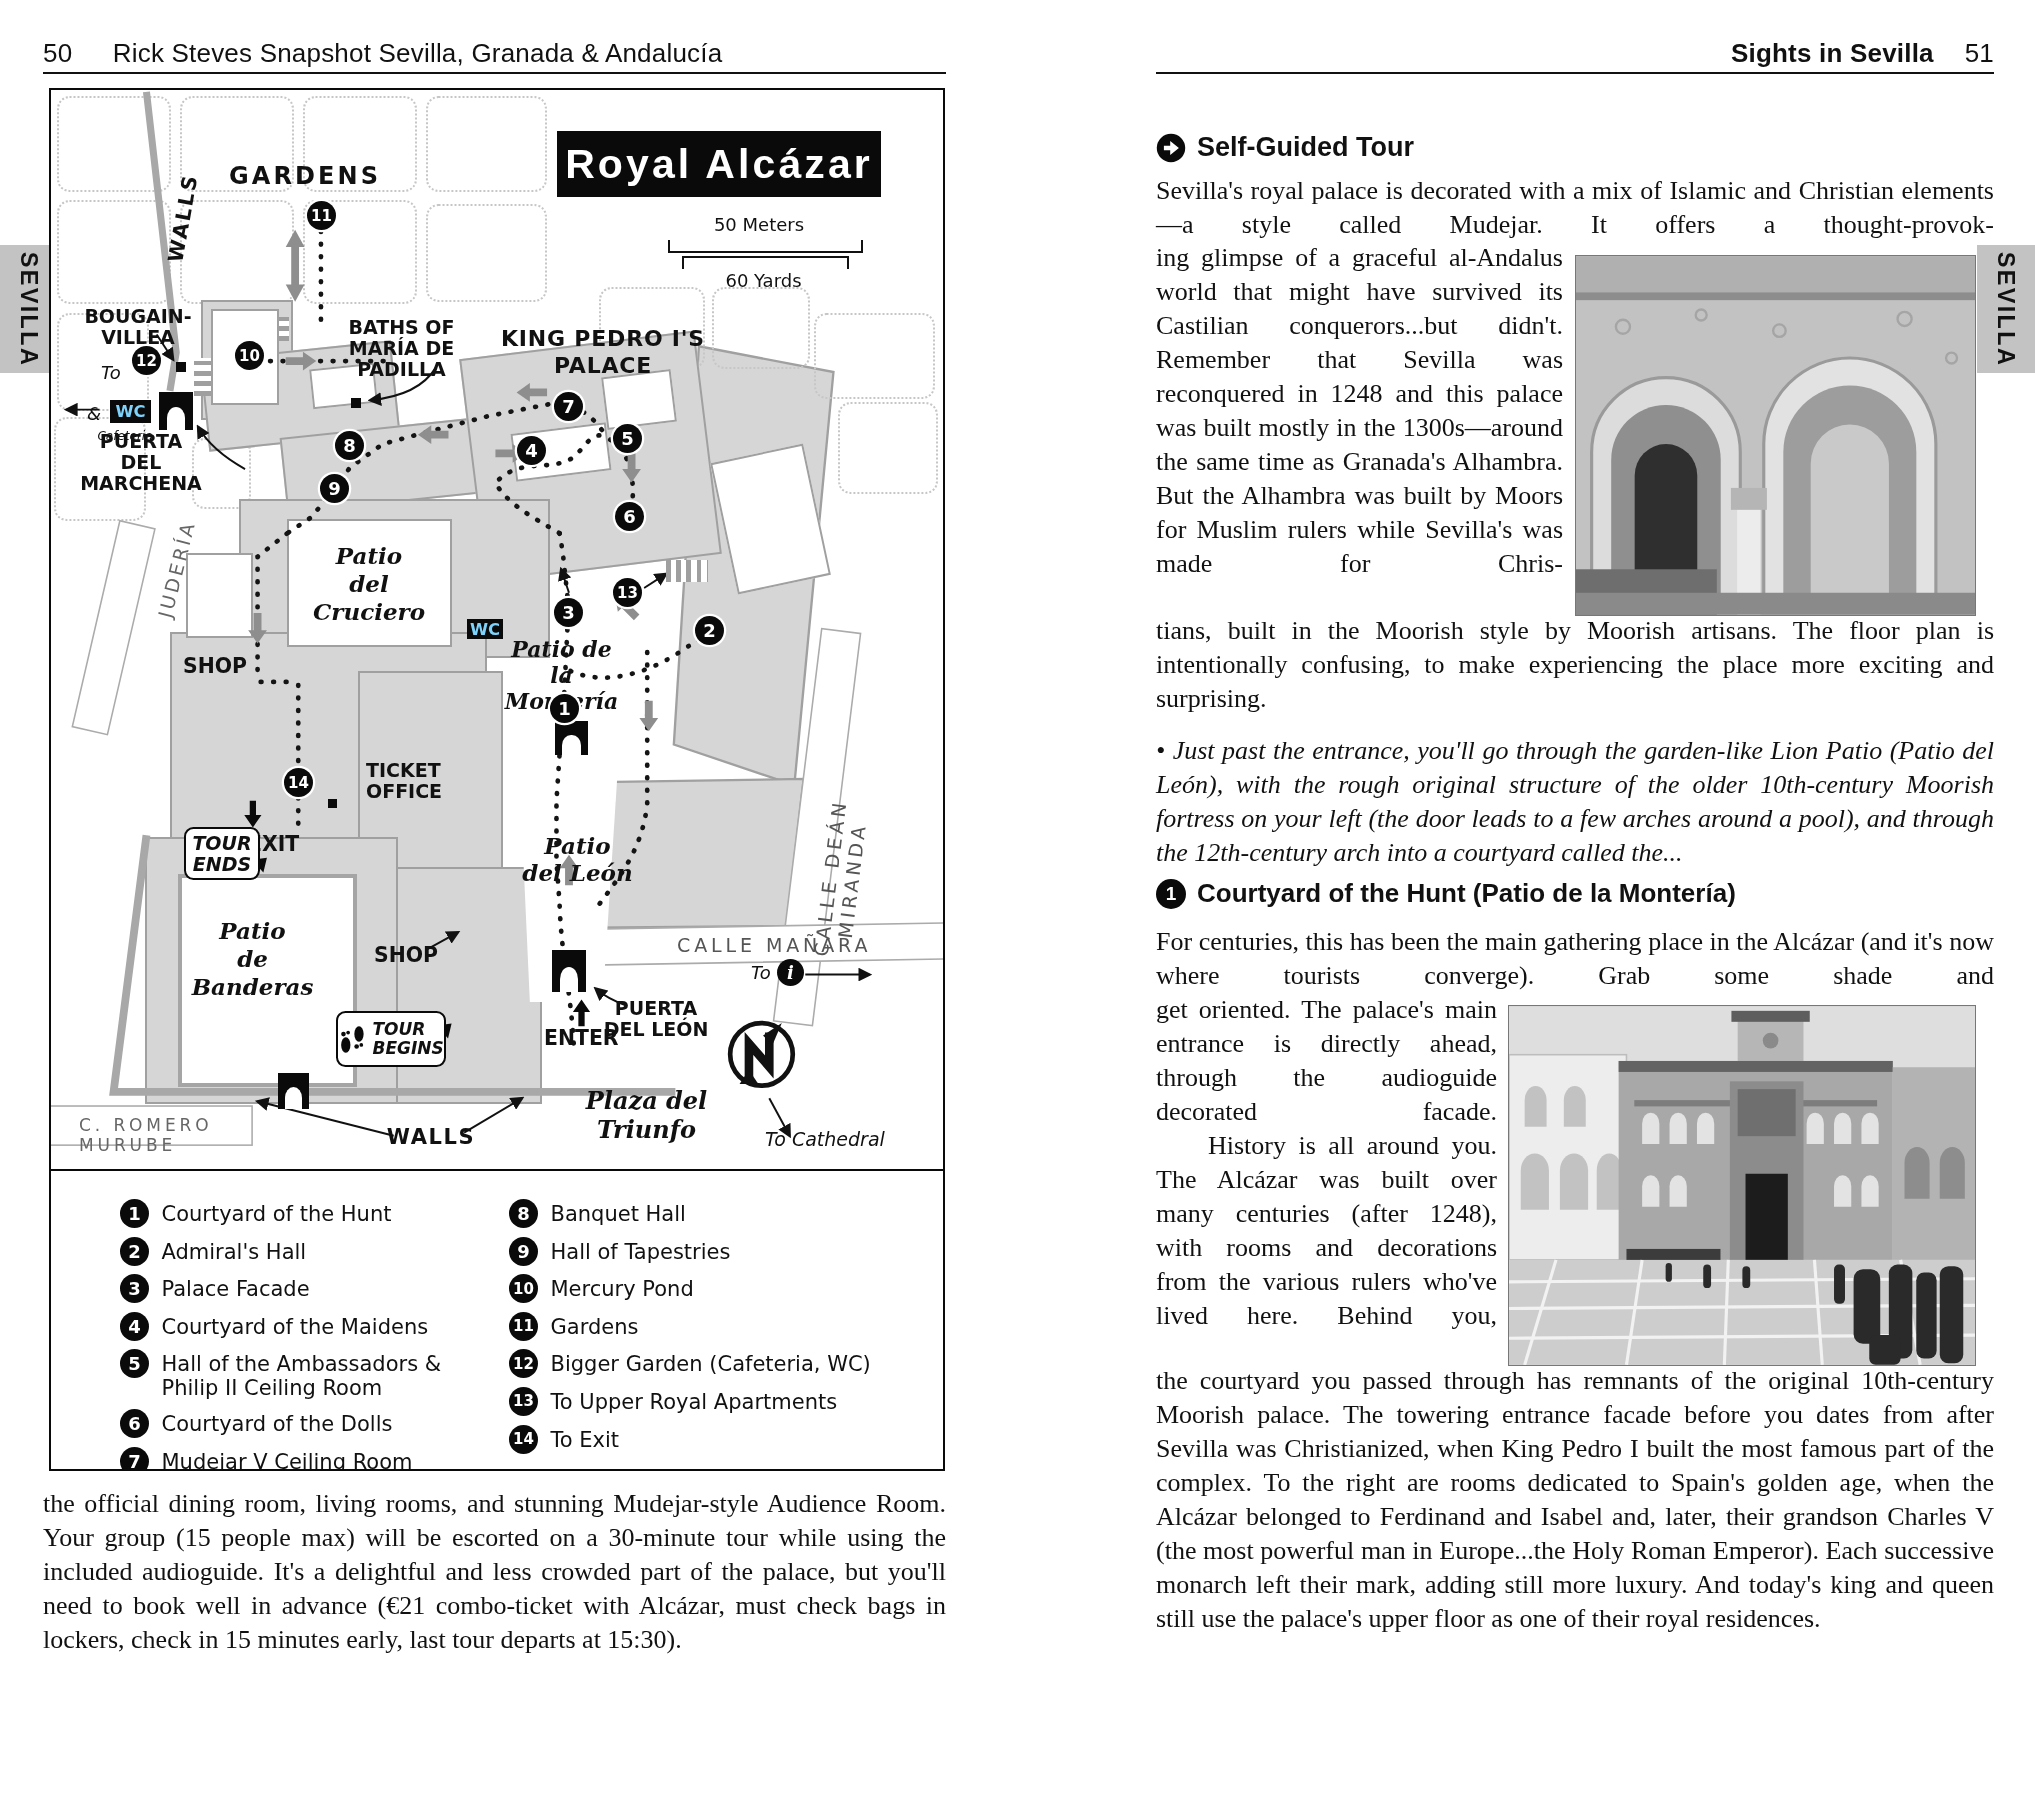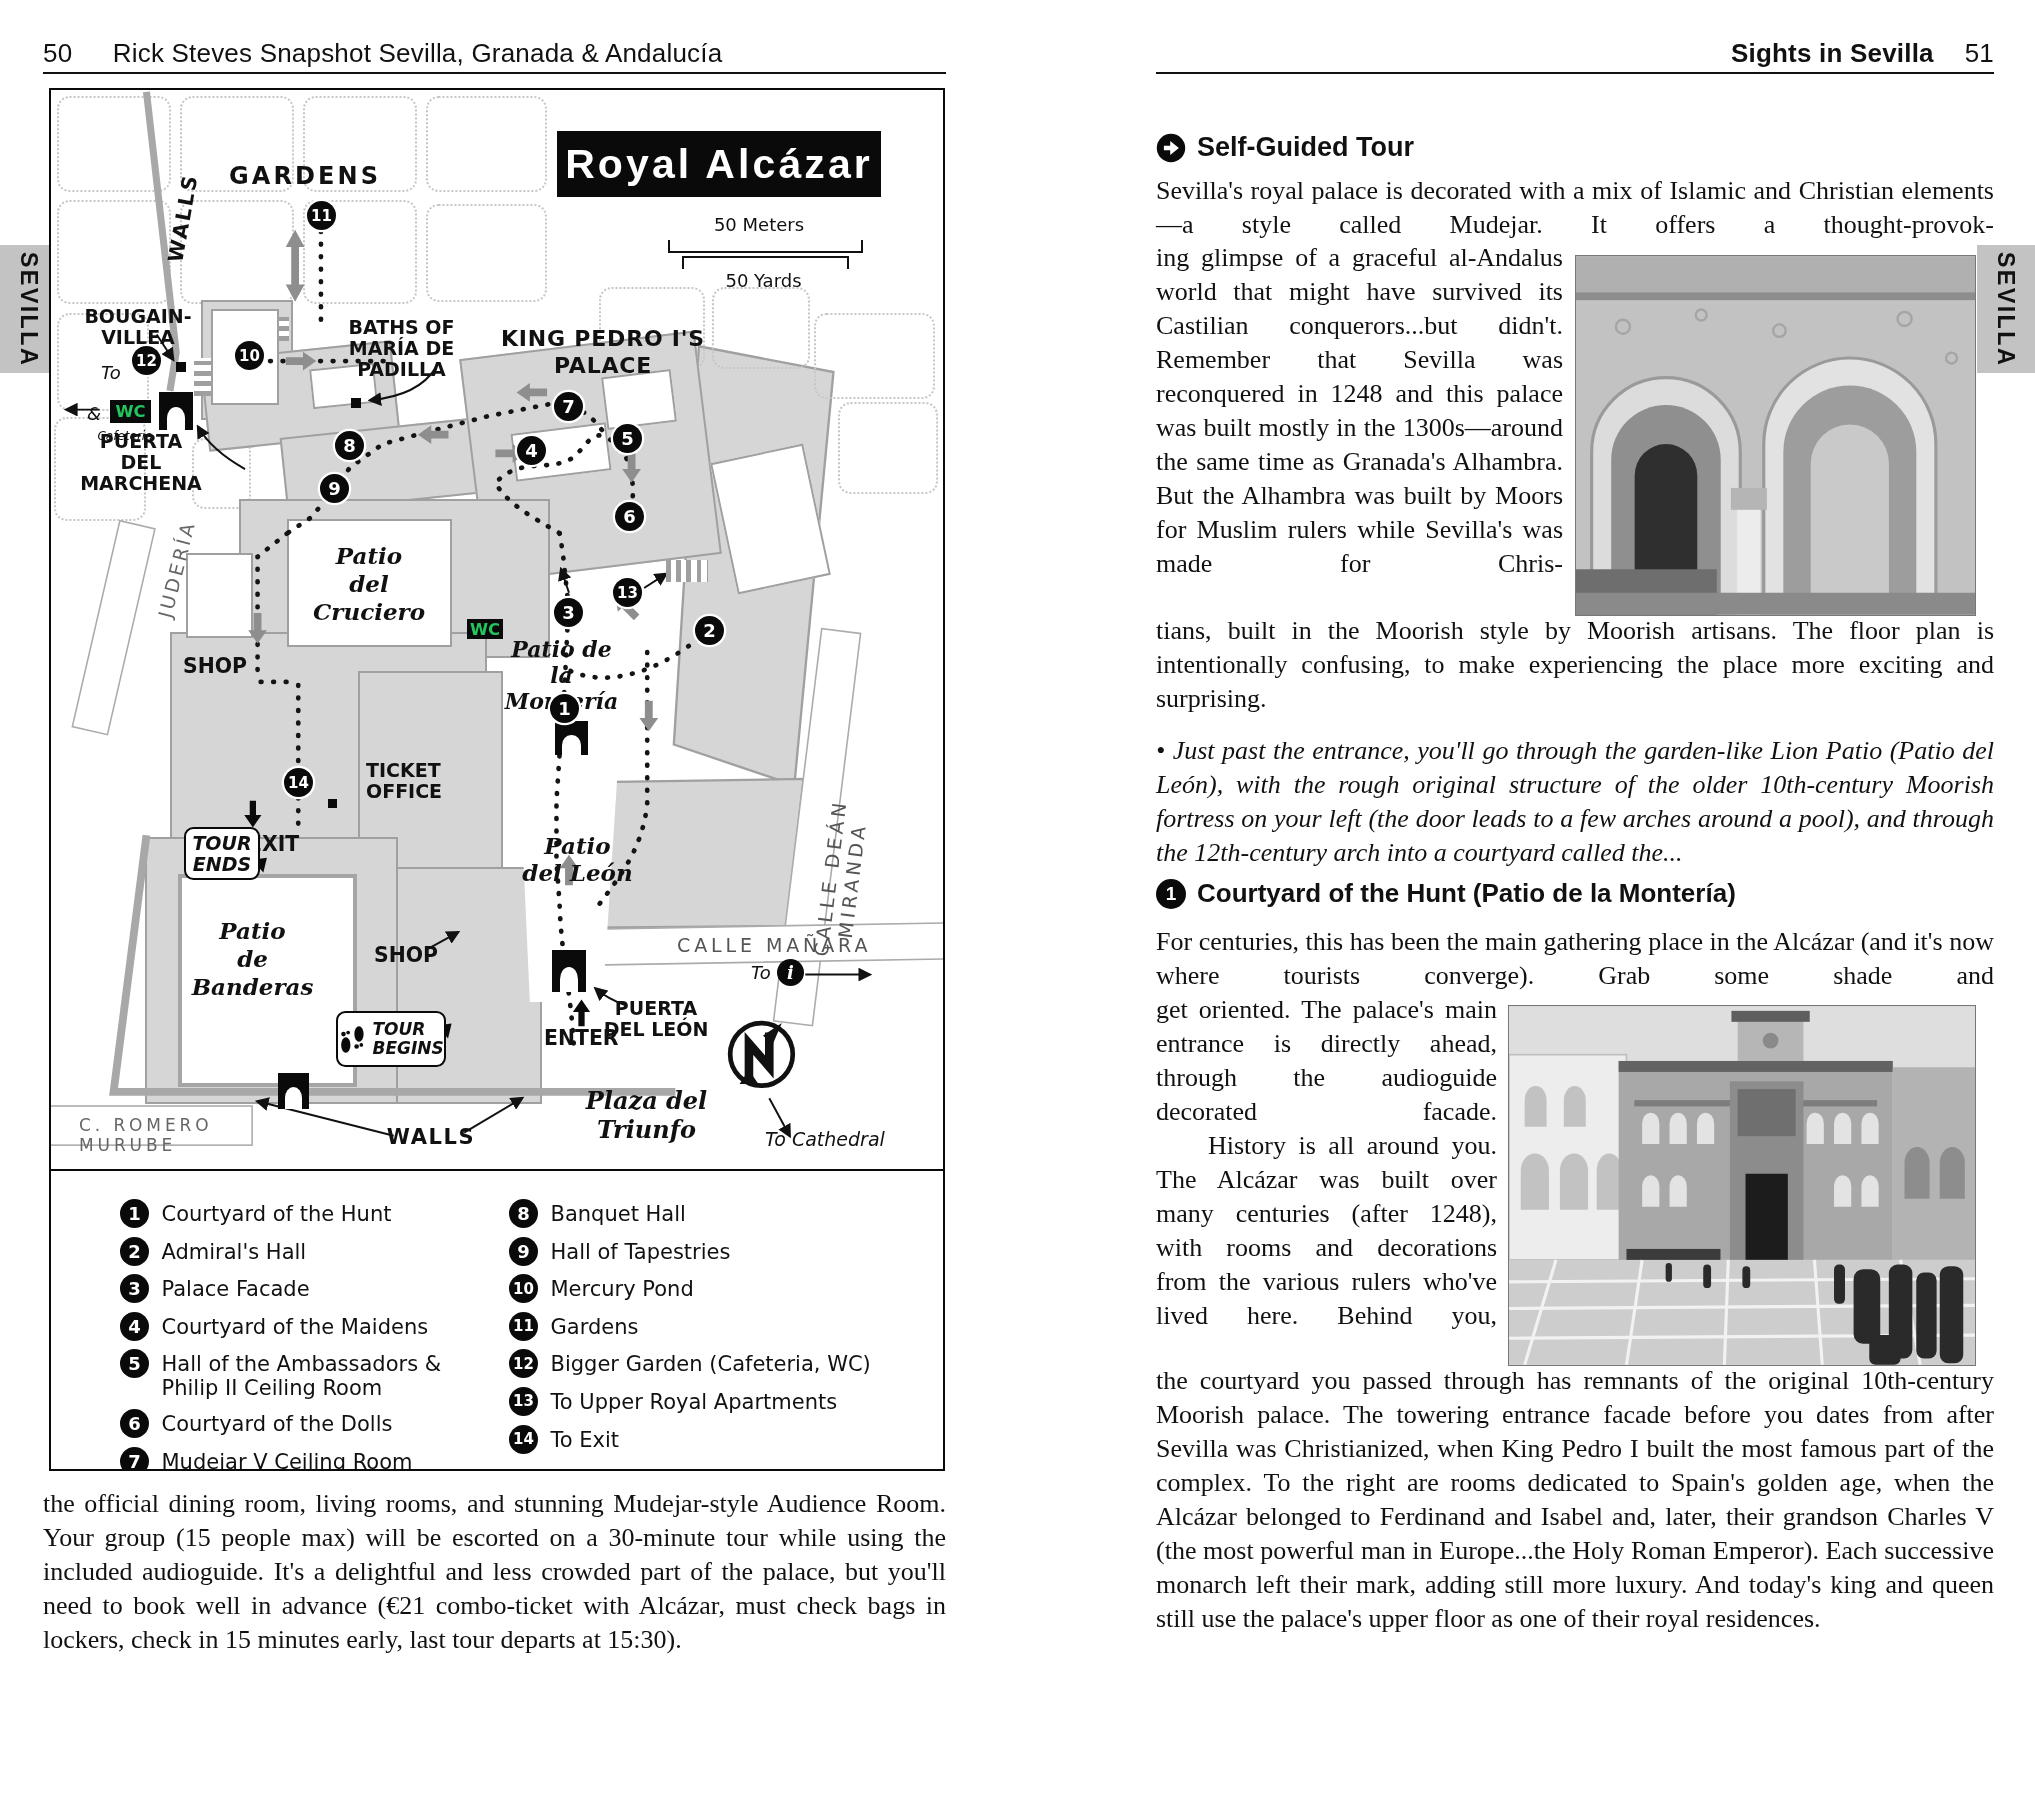--- a/index.html
+++ b/index.html
@@ -24,21 +24,21 @@
   .court{position:absolute;background:#fff;border:2.3px solid #a0a0a0;}
   .plot{position:absolute;border:2.3px dotted #c6c6c6;border-radius:12.5px;}
   .lbl{position:absolute;font-family:"DejaVu Sans",sans-serif;white-space:pre-line;color:#111;z-index:5;}
   .b{font-weight:bold;} .i{font-style:italic;} .ctr{text-align:center;}
   .serifi{font-family:"DejaVu Serif",serif;font-weight:bold;font-style:italic;}
   .street{color:#666;letter-spacing:3.9px;}
   .mk{position:absolute;width:29px;height:29px;background:#0a0a0a;color:#fff;border-radius:50%;
       display:flex;align-items:center;justify-content:center;font:bold 18px "DejaVu Sans",sans-serif;
       box-shadow:0 0 0 2.3px #fff;z-index:6;}
   .mk.d2{font-size:15px;}
-  .wcbadge{position:absolute;background:#0a0a0a;color:#22c55e;font:bold 16.4px "DejaVu Sans",sans-serif;
+  .wcbadge{position:absolute;background:#0a0a0a;color:#7dd3fc;font:bold 16.4px "DejaVu Sans",sans-serif;
       display:flex;align-items:center;justify-content:center;z-index:5;}
   .gate{position:absolute;background:#0a0a0a;z-index:4;display:flex;align-items:flex-end;justify-content:center;}
   .gate i{display:block;width:55%;height:60%;background:#fff;border-radius:50% 50% 0 0;}
   .sq{position:absolute;background:#0a0a0a;z-index:4;}
   .hatchH{position:absolute;background:repeating-linear-gradient(0deg,#9f9f9f 0 4.7px,#fff 4.7px 10.2px);z-index:3;}
   .hatchV{position:absolute;background:repeating-linear-gradient(90deg,#9f9f9f 0 4.7px,#fff 4.7px 10.2px);z-index:3;}
   .mapsvg{position:absolute;left:0;top:0;z-index:2;pointer-events:none;}
   .titlebox{position:absolute;background:#0a0a0a;color:#fff;display:flex;align-items:center;justify-content:center;
       font-weight:bold;font-size:41px;letter-spacing:3.1px;z-index:7;}
   .bracket{position:absolute;z-index:5;}
@@ -219,21 +219,21 @@
         <polygon points="-28,38 -4,38 -16,20" fill="#111"></polygon>
       </g>
     </svg>
 
     <div class="titlebox" style="left:506px;top:41px;width:324px;height:66px;text-align:center;">
       <span>Royal Alcázar</span>
     </div>
     <div class="lbl ctr" style="left:626px;top:124px;width:164px;font-size:18px;">50 Meters</div>
     <div class="bracket" style="left:617px;top:150px;width:191px;height:11px;border-left:2.3px solid #111;border-right:2.3px solid #111;border-bottom:2.3px solid #111;"></div>
     <div class="bracket" style="left:631px;top:166px;width:163px;height:11px;border-left:2.3px solid #111;border-right:2.3px solid #111;border-top:2.3px solid #111;"></div>
-    <div class="lbl ctr" style="left:631px;top:180px;width:163px;font-size:18px;">50 Yards</div>
+    <div class="lbl ctr" style="left:631px;top:180px;width:163px;font-size:18px;">60 Yards</div>
 
     <div class="lbl b ctr" style="left:178px;top:72px;width:145px;font-size:24px;letter-spacing:3.1px;">GARDENS</div>
     <div class="lbl b ctr" style="left:81px;top:116px;width:102px;font-size:20.4px;letter-spacing:2.3px;transform:rotate(-80deg);">WALLS</div>
     <div class="lbl b ctr" style="left:30px;top:216px;width:114px;font-size:19px;line-height:21px;">BOUGAIN-
 VILLEA</div>
     <div class="lbl i" style="left:50px;top:272px;width:39px;font-size:18px;">To</div>
     <div class="lbl i ctr" style="left:19px;top:296px;width:110px;font-size:12px;margin-top:43px;">Cafeteria</div>
     <div class="lbl i" style="left:36px;top:313px;width:17px;font-size:18px;">&amp;</div>
     <div class="wcbadge" style="left:59px;top:310px;width:41px;height:23px;">WC</div>
     <div class="lbl b ctr" style="left:23.5px;top:341px;width:133px;font-size:19px;line-height:21px;">PUERTA

